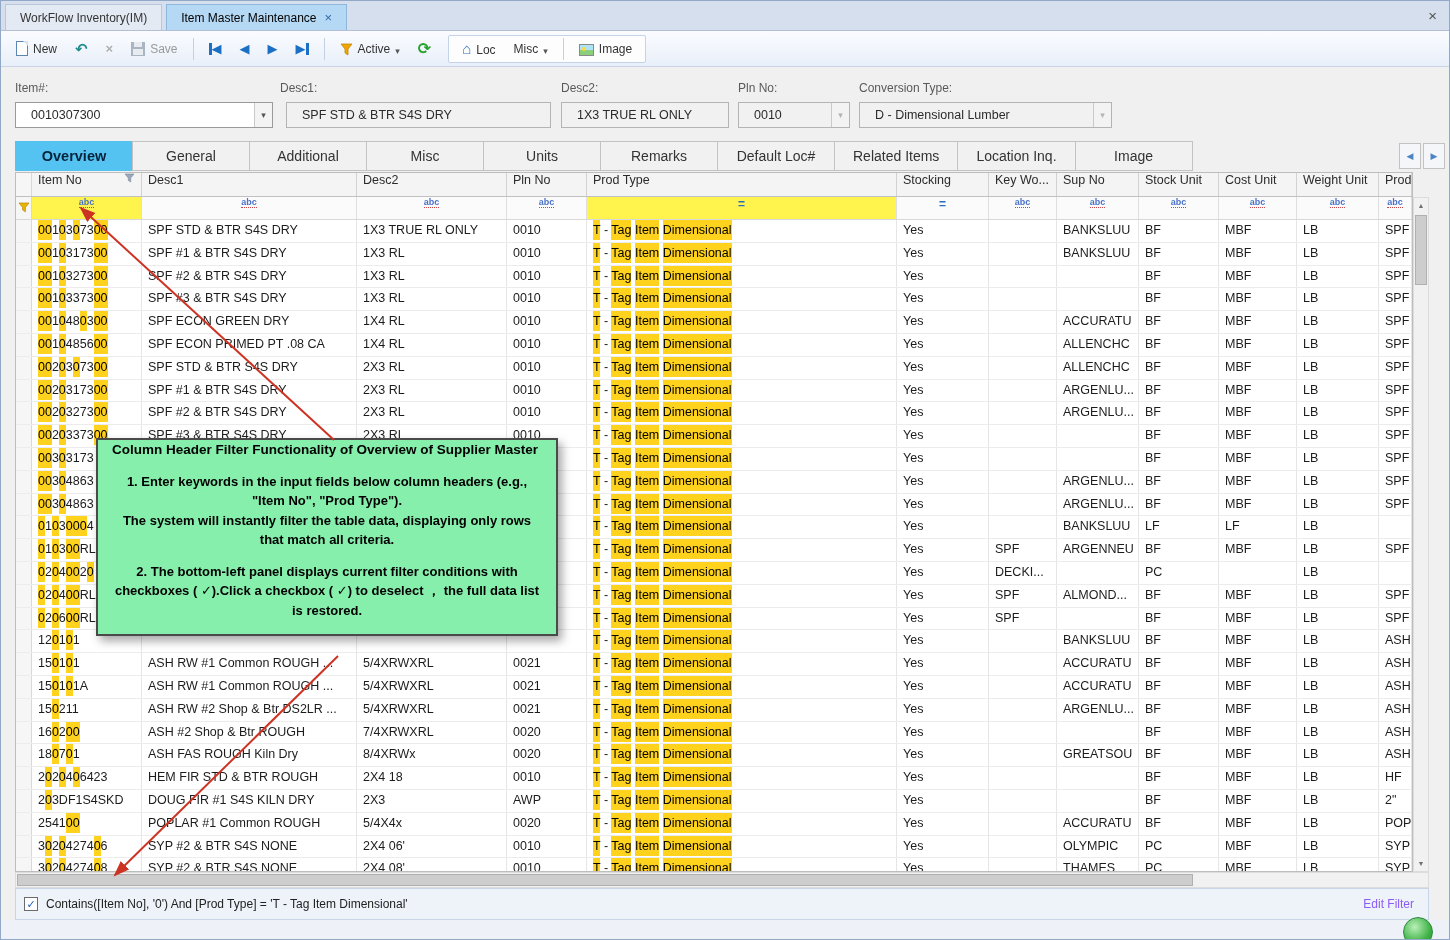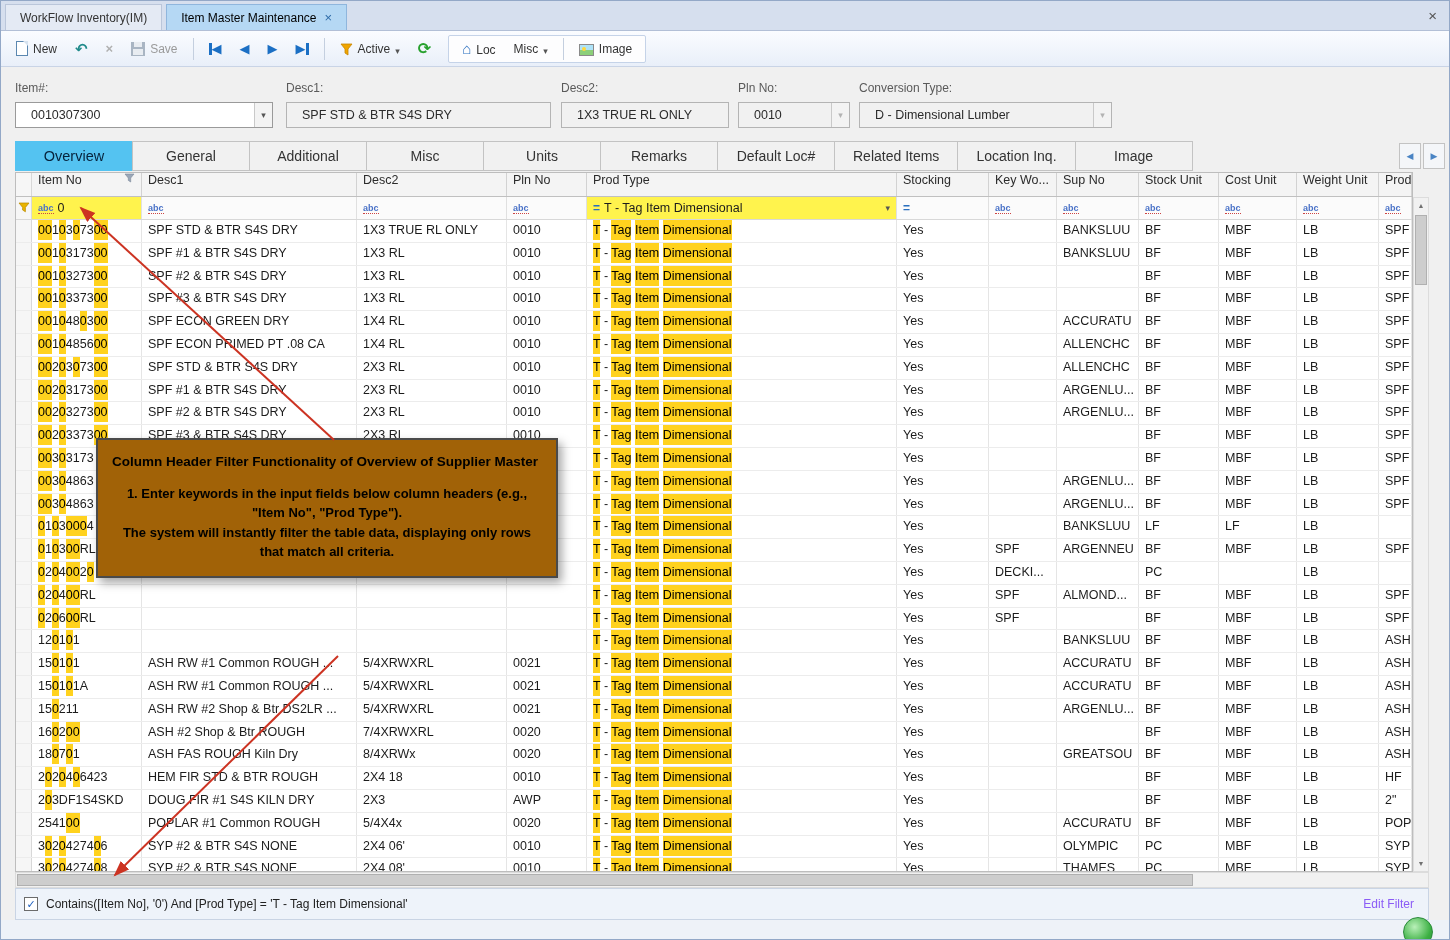--- a/index.html
+++ b/index.html
@@ -51,41 +51,41 @@
          display: flex; align-items: center; padding: 0 15px; font-size: 12.5px; color: #2b2b2b; }
   .fld.combo { background: #fff; border-color: #9a9a9a; padding-right: 0; }
   .fld .fld-text { flex: 1; white-space: nowrap; overflow: hidden; }
   .fld .dd { width: 18px; align-self: stretch; display: flex; align-items: center; justify-content: center; border-left: 1px solid #c9c9c9; background: #f3f3f3; }
   .fld .dd.dis .caret { color: #b3b3b3; }
 
   
   .page-tabs { position: absolute; top: 140px; left: 14px; height: 30px; display: flex; }
   .ptab { display: flex; align-items: center; justify-content: center; min-width: 118px; padding: 0 18px;
           font-size: 14px; color: #333; background: #f1f1f1; border: 1px solid #c3c3c3; margin-right: -1px; cursor: pointer; }
-  .ptab.active { background: #54c3f1; border-color: #54c3f1; color: #06233c; font-weight: normal; font-size: 14.5px; }
+  .ptab.active { background: #54c3f1; border-color: #54c3f1; color: #06233c; font-weight: bold; font-size: 14.5px; }
   .tab-scrolls { position: absolute; top: 142px; right: 4px; display: flex; gap: 2px; }
   .tsbtn { width: 22px; height: 26px; border: 1px solid #c3c3c3; background: #f4f6f9; color: #4a84c4;
            font-size: 9px; display: flex; align-items: center; justify-content: center; cursor: pointer; }
 
   
   .grid { position: absolute; left: 14px; top: 171px; width: 1398px; height: 700px;
           border: 1px solid #bdbdbd; background: #fff; overflow: hidden; }
   .hrow, .frow, .row { display: flex; }
   .cell { flex: none; padding: 0 6px; white-space: nowrap; overflow: hidden; }
   .c0 { width: 16px; padding: 0; }
   .c1 { width: 110px; } .c2 { width: 215px; } .c3 { width: 150px; } .c4 { width: 80px; }
   .c5 { width: 310px; } .c6 { width: 92px; } .c7 { width: 68px; } .c8 { width: 82px; }
   .c9 { width: 80px; } .c10 { width: 78px; } .c11 { width: 82px; } .c12 { width: 33px; }
 
   .hrow { height: 24px; background: #f4f4f4; border-bottom: 1px solid #c0c0c0; }
   .hcell { display: flex; align-items: flex-start; font-size: 12.5px; color: #2b2b2b; border-right: 1px solid #d2d2d2; }
   .hfunnel { margin-left: auto; }
 
   .frow { height: 23px; background: #fbfbfb; border-bottom: 1px solid #d8d8d8; }
-  .fcell { display: flex; align-items: center; gap: 4px; border-right: 1px solid #e0e0e0; font-size: 12.5px; color: #1c1c1c; cursor: text; }
+  .fcell { display: flex; align-items: center; gap: 20px; border-right: 1px solid #e0e0e0; font-size: 12.5px; color: #1c1c1c; cursor: text; flex-direction: column; }
   .fy { background: #fff34d; }
   .abc { font-size: 9px; font-weight: bold; color: #4a72c8; border-bottom: 1px dotted #cc4444; line-height: 10px; letter-spacing: 0; }
   .feq { color: #2a6fbf; font-weight: bold; font-size: 12px; }
   .fcell .caret { margin-left: auto; }
 
   .grid-body { height: 651px; overflow: hidden; background: #fff; }
   .row { height: 22.8px; border-bottom: 1px solid #ececec; }
   .row .cell { font-size: 12.5px; color: #1c1c1c; line-height: 21.8px; border-right: 1px solid #e5e5e5; }
   .ind { background: #f6f6f6; border-right: 1px solid #d8d8d8 !important; }
   mark { background: #ffd21e; color: #000; padding: 3px 0; }
@@ -106,22 +106,22 @@
   .cb { width: 14px; height: 14px; border: 1px solid #6b6b6b; background: #fff; display: flex; align-items: center; justify-content: center;
         font-size: 11px; color: #1d5fbf; cursor: pointer; }
   .cond { font-size: 12px; color: #222; }
   .editf { margin-left: auto; font-size: 12px; color: #8b5cf6; padding-right: 6px; cursor: pointer; }
 
   .bottom-strip { position: absolute; left: 0; right: 0; top: 919px; height: 21px; background: #eef2f8; }
   .green-orb { position: absolute; left: 1402px; top: 916px; width: 30px; height: 30px; border-radius: 50%;
                background: radial-gradient(circle at 38% 32%, #b9f0b9, #3cb043 62%, #2e8f38); border: 1px solid #2a8a3a; }
 
   
-  .callout { position: absolute; left: 95px; top: 437px; width: 462px; background: #a16207;
-             border: 2px solid #4a4a4a; box-shadow: 4px 5px 9px rgba(0,0,0,0.35); padding: 12px 14px 14px 14px;
+  .callout { position: absolute; left: 95px; top: 437px; width: 462px; background: #86efac;
+             border: 2px solid #4a4a4a; box-shadow: 4px 5px 9px rgba(0,0,0,0.35); padding: 0 14px 14px 14px;
              z-index: 30; color: #000; }
   .co-title { font-size: 13.5px; font-weight: bold; line-height: 1.45; }
   .co-para { font-size: 13px; font-weight: bold; line-height: 1.5; margin-top: 12px; white-space: pre-line; text-align: center; }
 
   .arrows { position: absolute; inset: 0; z-index: 40; pointer-events: none; }
 </style>
 </head>
 <body>
 
 <div class="window">
@@ -198,21 +198,21 @@
       <div class="sep"></div>
       <div class="tbtn">
         <span class="icon-img"></span>
         <span>Image</span>
       </div>
     </div>
   </div>
 
   <div class="formrow">
     <span class="flabel" style="left:14px">Item#:</span>
-    <span class="flabel" style="left:285px">Desc1:</span>
+    <span class="flabel" style="left:279px">Desc1:</span>
     <span class="flabel" style="left:560px">Desc2:</span>
     <span class="flabel" style="left:737px">Pln No:</span>
     <span class="flabel" style="left:858px">Conversion Type:</span>
 
     <div class="fld combo" style="left:14px; width:258px">
       <span class="fld-text">0010307300</span>
       <span class="dd">
           <span class="caret">▾</span>
         </span>
     </div>
@@ -870,15 +870,16 @@
       </marker>
     </defs>
     <line x1="333" y1="439" x2="80" y2="207" stroke="#cc3322" stroke-width="2" marker-end="url(#arrowhead)"></line>
     <line x1="337" y1="655" x2="114" y2="874" stroke="#cc3322" stroke-width="2" marker-end="url(#arrowhead)"></line>
   </svg>
 
   <div class="callout">
     <div class="co-title">Column Header Filter Functionality of Overview of Supplier Master</div>
     <div class="co-para">1. Enter keywords in the input fields below column headers (e.g., "Item No", "Prod Type").
 The system will instantly filter the table data, displaying only rows that match all criteria.</div>
+    <div class="co-para">2. The bottom-left panel displays current filter conditions with checkboxes  ( ✓).Click a checkbox ( ✓) to deselect ，  the full data list is restored.</div>
   </div>
 
 </div>
 
 </body></html>

